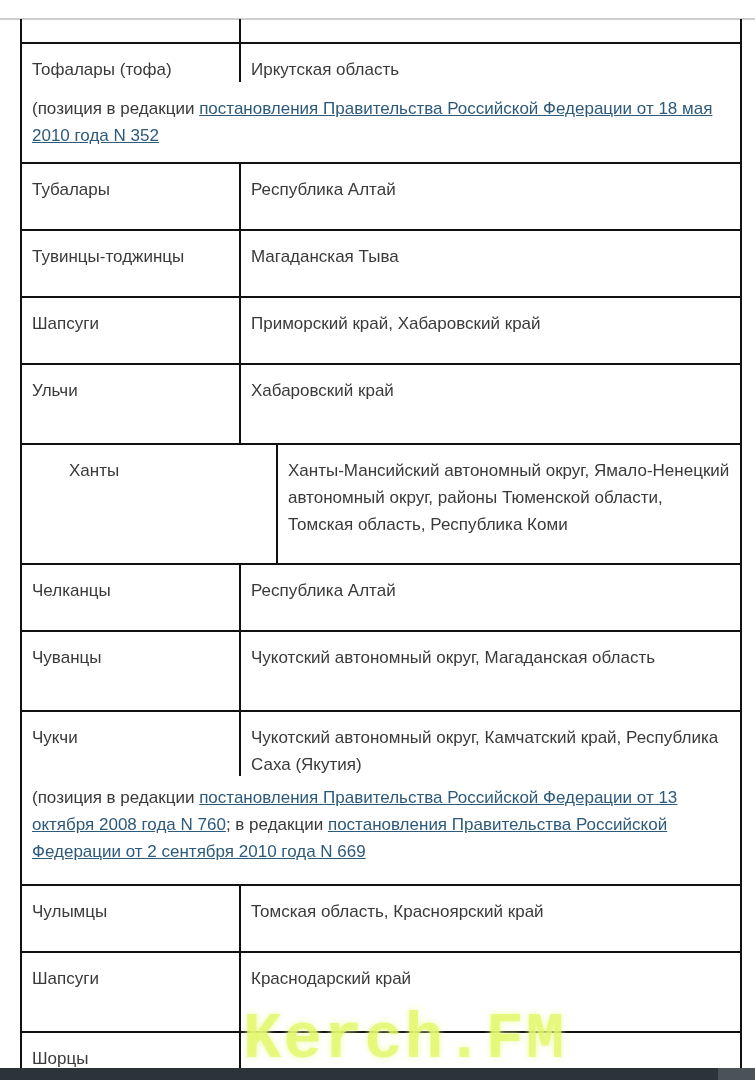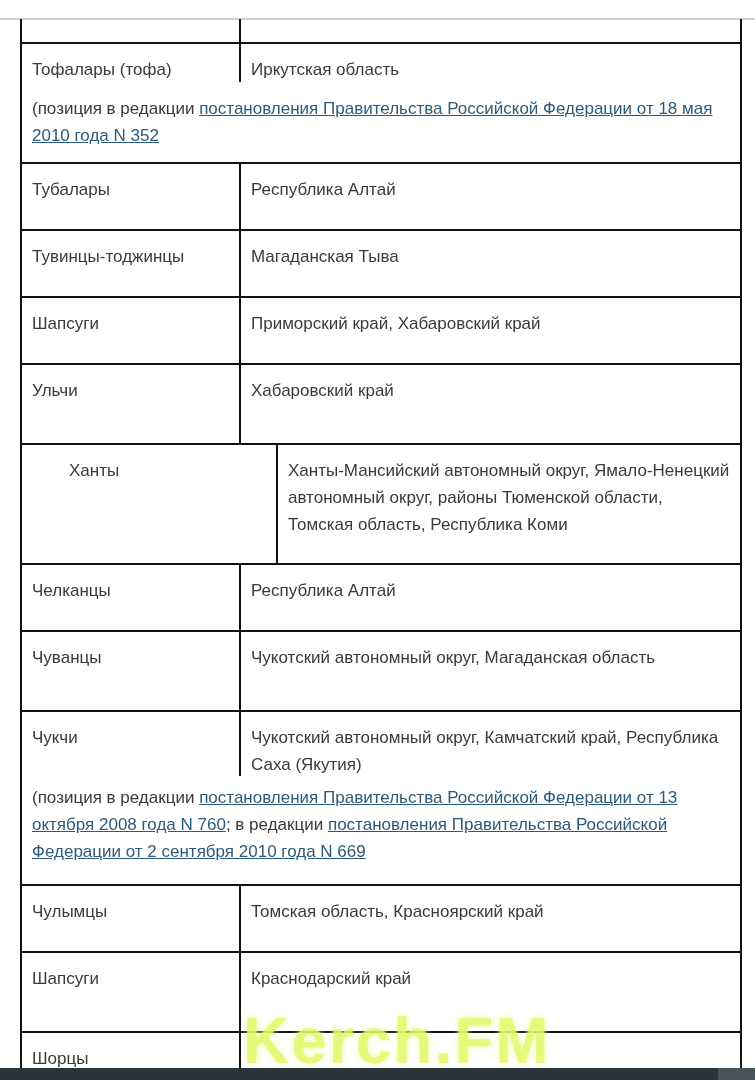--- a/index.html
+++ b/index.html
@@ -56,21 +56,21 @@
   .bottom-bar {
     position: absolute; left: 0; top: 1068px; width: 755px; height: 12px;
     background: #2b3539;
   }
   .bottom-bar .right-seg {
     position: absolute; right: 0; top: 0; width: 37px; height: 12px;
     background: #4a5357;
   }
   .watermark {
     position: absolute; left: 243px; top: 1004px;
-    font-family: Liberation Sans, sans-serif;
+    font-family: Liberation Mono, monospace;
     font-size: 64px; font-weight: bold; letter-spacing: 2px;
     color: rgba(226, 245, 100, 0.72);
     text-shadow: 0 0 6px rgba(235, 255, 150, 0.9);
     pointer-events: none;
   }
 </style>
 </head>
 <body>
 
 <div class="top-rule"></div>

